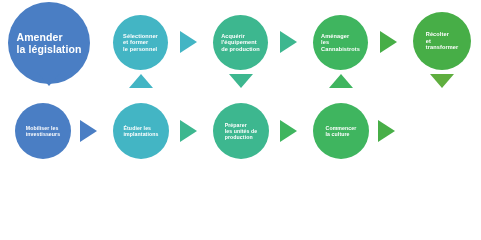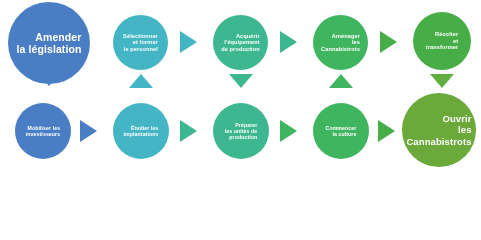--- a/index.html
+++ b/index.html
@@ -14,21 +14,21 @@
     background: #ffffff;
     overflow: hidden;
     font-family: "Liberation Sans", sans-serif;
   }
   .node {
     position: absolute;
     border-radius: 50%;
     display: flex;
     align-items: center;
     justify-content: center;
-    text-align: right;
+    text-align: left;
     box-sizing: border-box;
   }
   .node-label {
     color: #ffffff;
     font-weight: bold;
     line-height: 1.18;
     letter-spacing: 0.1px;
     padding: 0 3px;
     white-space: pre-line;
   }
@@ -105,25 +105,20 @@
     <span class="node-label">Préparer
 les unités de
 production</span>
   </div>
 
   <div class="node sz-sm" style="left:313px; top:103px; width:56px; height:56px; background:#3fb55f;">
     <span class="node-label">Commencer
 la culture</span>
   </div>
 
-  <div class="node sz-lg" style="left:402px; top:93px; width:74px; height:74px; background:#6aa93a;">
-    <span class="node-label">Ouvrir
-les
-Cannabistrots</span>
-  </div>
 
   <div class="tri tri-right" style="left:180px; top:31px; color:#43b5c4;"></div>
   <div class="tri tri-right" style="left:280px; top:31px; color:#3db78f;"></div>
   <div class="tri tri-right" style="left:380px; top:31px; color:#47ae47;"></div>
 
   <div class="tri tri-right" style="left:80px; top:120px; color:#4a7ec4;"></div>
   <div class="tri tri-right" style="left:180px; top:120px; color:#3db78f;"></div>
   <div class="tri tri-right" style="left:280px; top:120px; color:#3fb55f;"></div>
   <div class="tri tri-right" style="left:378px; top:120px; color:#47ae47;"></div>
 

